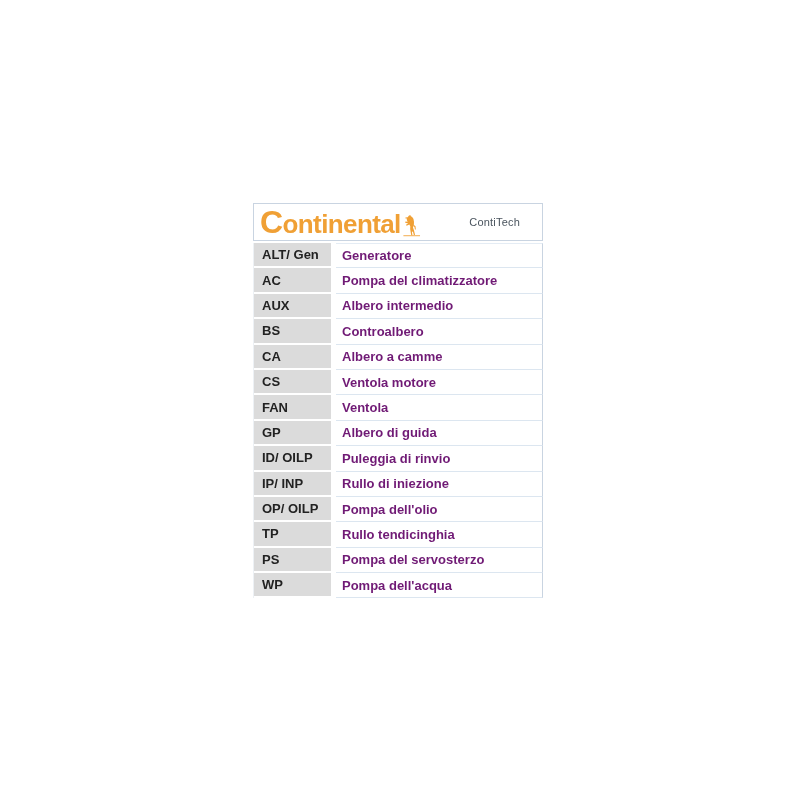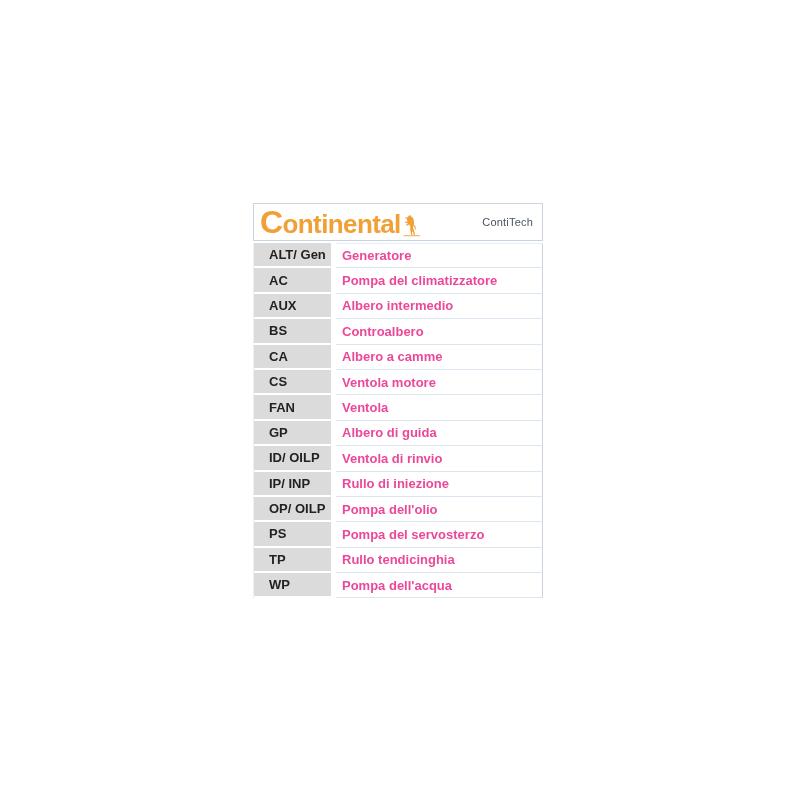--- a/index.html
+++ b/index.html
@@ -19,21 +19,21 @@
   }
   
   .brand-header {
     box-sizing: border-box;
     height: 38px;
     border: 1px solid #C9D4E1;
     background: #ffffff;
     display: flex;
     align-items: center;
     justify-content: space-between;
-    padding: 0 9px 0 6px;
+    padding: 0 22px 0 6px;
   }
   .logo {
     display: flex;
     align-items: flex-end;
   }
   .logo-text {
     display: inline-block;
     font-weight: bold;
     font-size: 26px;
     line-height: 1;
@@ -65,36 +65,36 @@
     height: 25.4px;
   }
   .abbr-cell {
     box-sizing: border-box;
     width: 77px;
     flex: 0 0 77px;
     background: #DBDBDB;
     border-bottom: 2px solid #ffffff;
     display: flex;
     align-items: center;
-    padding-left: 15px;
+    padding-left: 8px;
     font-size: 13px;
     font-weight: bold;
     color: #222222;
     white-space: nowrap;
   }
   .desc-cell {
     box-sizing: border-box;
     flex: 1;
     margin-left: 5px;
     display: flex;
     align-items: center;
     padding-left: 6px;
     font-size: 13px;
     font-weight: bold;
-    color: #ec4899;
+    color: #701a75;
     border-bottom: 1px solid #DCE6F0;
     border-right: 1px solid #C9D4E1;
     white-space: nowrap;
   }
   .row:first-child .desc-cell { border-top: 1px solid #E4ECF4; }
 </style>
 </head>
 <body>
 
 <div class="canvas">
@@ -142,37 +142,37 @@
       <div class="row">
         <div class="abbr-cell">FAN</div>
         <div class="desc-cell">Ventola</div>
       </div>
       <div class="row">
         <div class="abbr-cell">GP</div>
         <div class="desc-cell">Albero di guida</div>
       </div>
       <div class="row">
         <div class="abbr-cell">ID/ OILP</div>
-        <div class="desc-cell">Ventola di rinvio</div>
+        <div class="desc-cell">Puleggia di rinvio</div>
       </div>
       <div class="row">
         <div class="abbr-cell">IP/ INP</div>
         <div class="desc-cell">Rullo di iniezione</div>
       </div>
       <div class="row">
         <div class="abbr-cell">OP/ OILP</div>
         <div class="desc-cell">Pompa dell'olio</div>
       </div>
       <div class="row">
+        <div class="abbr-cell">TP</div>
+        <div class="desc-cell">Rullo tendicinghia</div>
+      </div>
+      <div class="row">
         <div class="abbr-cell">PS</div>
         <div class="desc-cell">Pompa del servosterzo</div>
-      </div>
-      <div class="row">
-        <div class="abbr-cell">TP</div>
-        <div class="desc-cell">Rullo tendicinghia</div>
       </div>
       <div class="row">
         <div class="abbr-cell">WP</div>
         <div class="desc-cell">Pompa dell'acqua</div>
       </div>
     </div>
 
   </div>
 </div>
 

